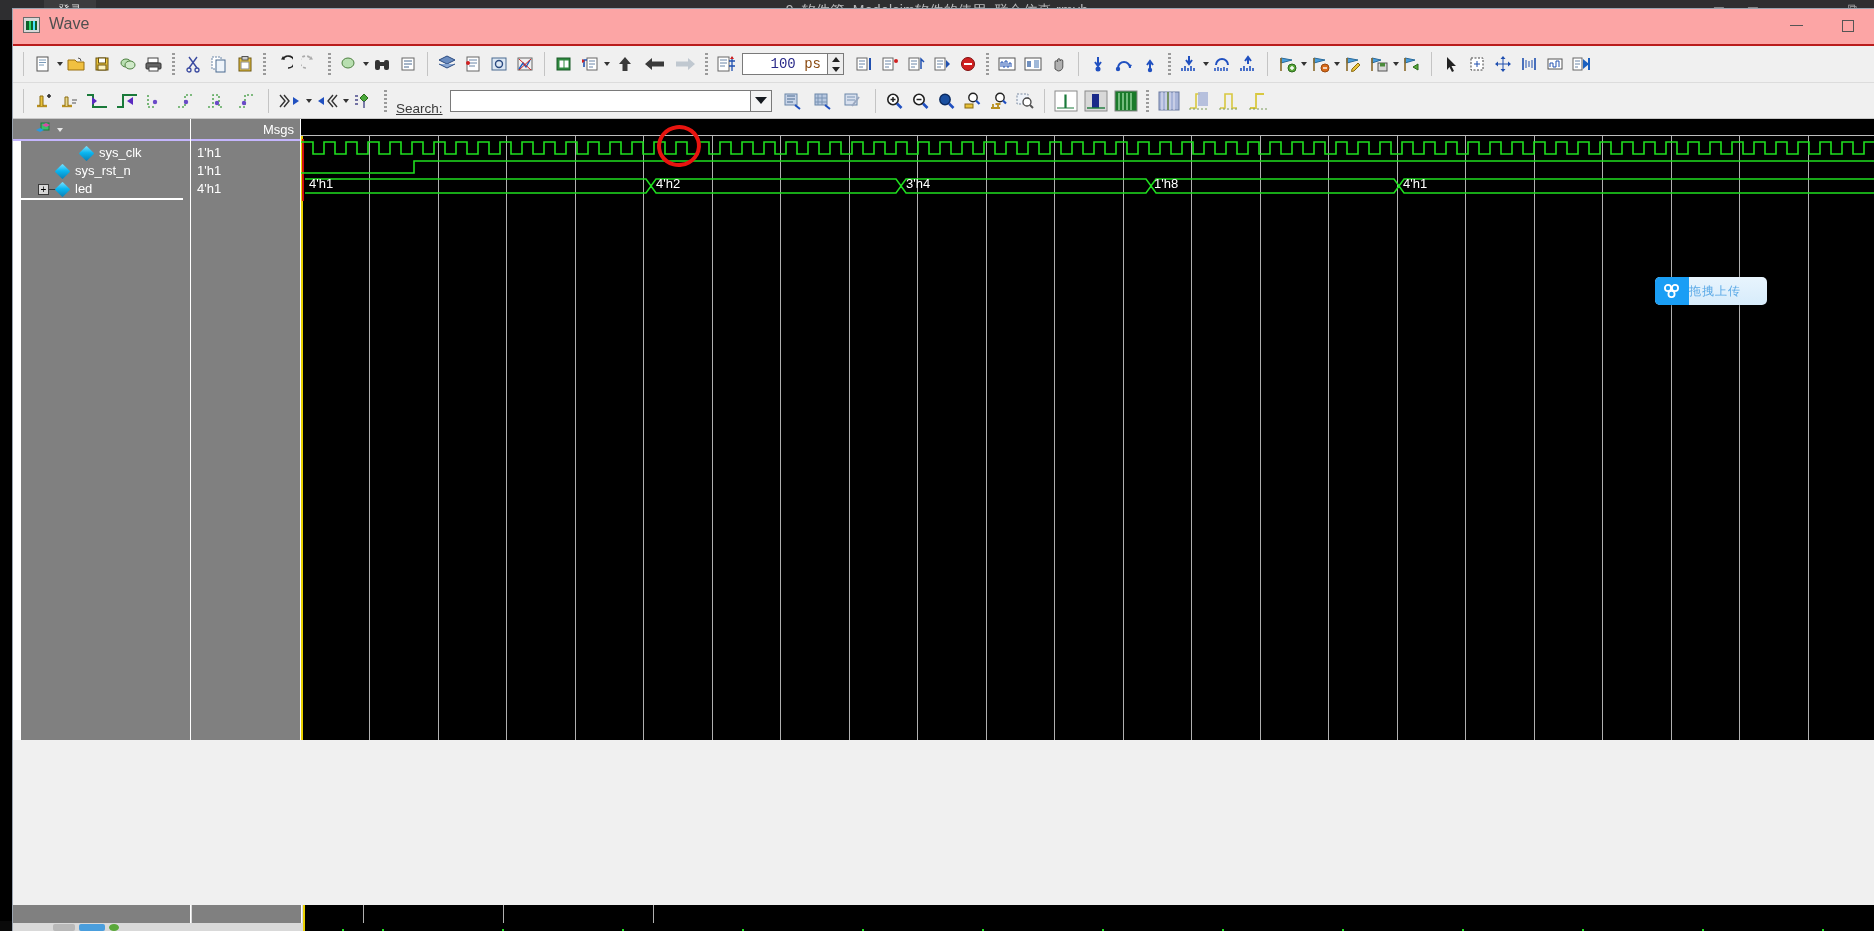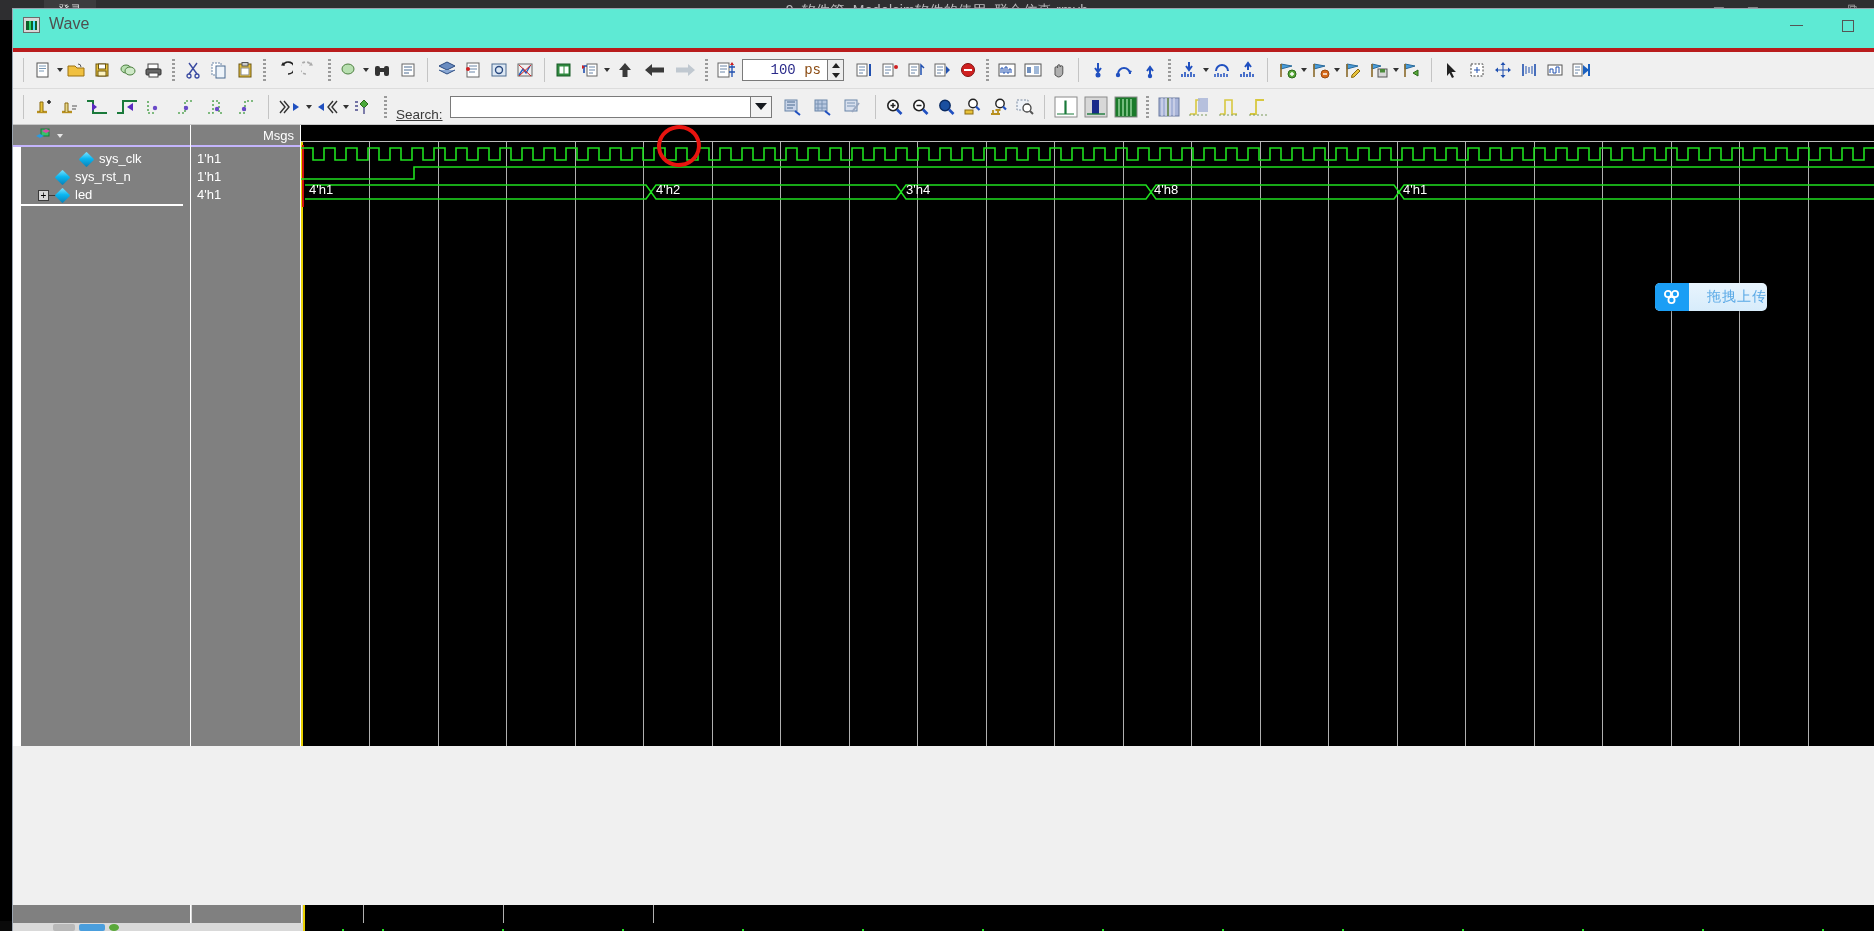--- a/index.html
+++ b/index.html
@@ -35,22 +35,22 @@
 
   
   .wave-win {
     position: absolute; left: 12px; top: 8px;
     width: 1862px; height: 923px;
     background: #f0f0f0;
     border: 1px solid #9aa4b0;
     border-bottom: none; border-right: none;
   }
   .win-titlebar {
-    position: relative; height: 43px; background: #5eead4;
-    border-bottom: 4px solid #b91c1c;
+    position: relative; height: 37px; background: #fca5a5;
+    border-bottom: 2px solid #b91c1c;
   }
   .win-appicon {
     position: absolute; left: 10px; top: 8px; width: 17px; height: 16px;
     background: #d8d8d8; border: 1px solid #6b6b6b;
     display: flex; align-items: center; justify-content: center;
   }
   .win-appicon i { display:block; width: 11px; height: 9px; background:
      linear-gradient(90deg,#0e5f2a 0 3px,#2bd46a 3px 5px,#0e5f2a 5px 7px,#49e2ff 7px 9px,#0e5f2a 9px 11px); }
   .win-title {
     position: absolute; left: 36px; top: 6px;
@@ -175,21 +175,21 @@
   
   .baidu-widget {
     position:absolute; left: 1354px; top: 158px; width: 112px; height: 28px;
     background: linear-gradient(#e8f4fd,#d7ecfb); border-radius:5px;
     box-shadow: 0 1px 3px rgba(0,0,0,.35); display:flex; align-items:center; z-index: 30;
   }
   .baidu-ico {
     width: 34px; height: 28px; background:#1a9ef5; border-radius:5px 0 0 5px;
     display:flex; align-items:center; justify-content:center;
   }
-  .baidu-text { flex:1; text-align:right; font-size:14px; color:#5aa9e6; letter-spacing:1px;font-family:Liberation Serif, serif; }
+  .baidu-text { flex:1; text-align:left; font-size:12px; color:#5aa9e6; letter-spacing:1px;font-family:Liberation Serif, serif; }
 
   
   .left-strip { position:absolute; left:0; top:20px; width:12px; bottom:0; background:#000; }
   .bottom-black { position:absolute; left:0; bottom:0; width:12px; height:10px; background:#0a0a0a; }
 </style>
 </head>
 <body>
 
 <div id="root">
 
@@ -893,21 +893,21 @@
 
         <div class="wv" style="top:57px">
           <svg width="1580" height="20" viewBox="0 0 1580 20" preserveAspectRatio="none">
             <path d="M4,3 h341 l5,7 l5,-7 h240 l5,7 l5,-7 h240 l5,7 l5,-7 h238 l5,7 l5,-7 h476" stroke="#1fe01f" stroke-width="1.5" fill="none"></path>
             <path d="M4,17 h341 l5,-7 l5,7 h240 l5,-7 l5,7 h240 l5,-7 l5,7 h238 l5,-7 l5,7 h476" stroke="#1fe01f" stroke-width="1.5" fill="none"></path>
           </svg>
         </div>
         <div class="bus-label" style="left:8px;top:57px">4'h1</div>
         <div class="bus-label" style="left:355px;top:57px">4'h2</div>
         <div class="bus-label" style="left:605px;top:57px">3'h4</div>
-        <div class="bus-label" style="left:853px;top:57px">4'h8</div>
+        <div class="bus-label" style="left:853px;top:57px">1'h8</div>
         <div class="bus-label" style="left:1102px;top:57px">4'h1</div>
 
         <div class="baidu-widget">
           <div class="baidu-ico">
             <svg width="20" height="16" viewBox="0 0 20 16">
               <circle cx="6" cy="5" r="3.1" fill="none" stroke="#fff" stroke-width="1.8"></circle>
               <circle cx="13" cy="5" r="3.1" fill="none" stroke="#fff" stroke-width="1.8"></circle>
               <circle cx="9.5" cy="11" r="3.1" fill="none" stroke="#fff" stroke-width="1.8"></circle>
             </svg>
           </div>

